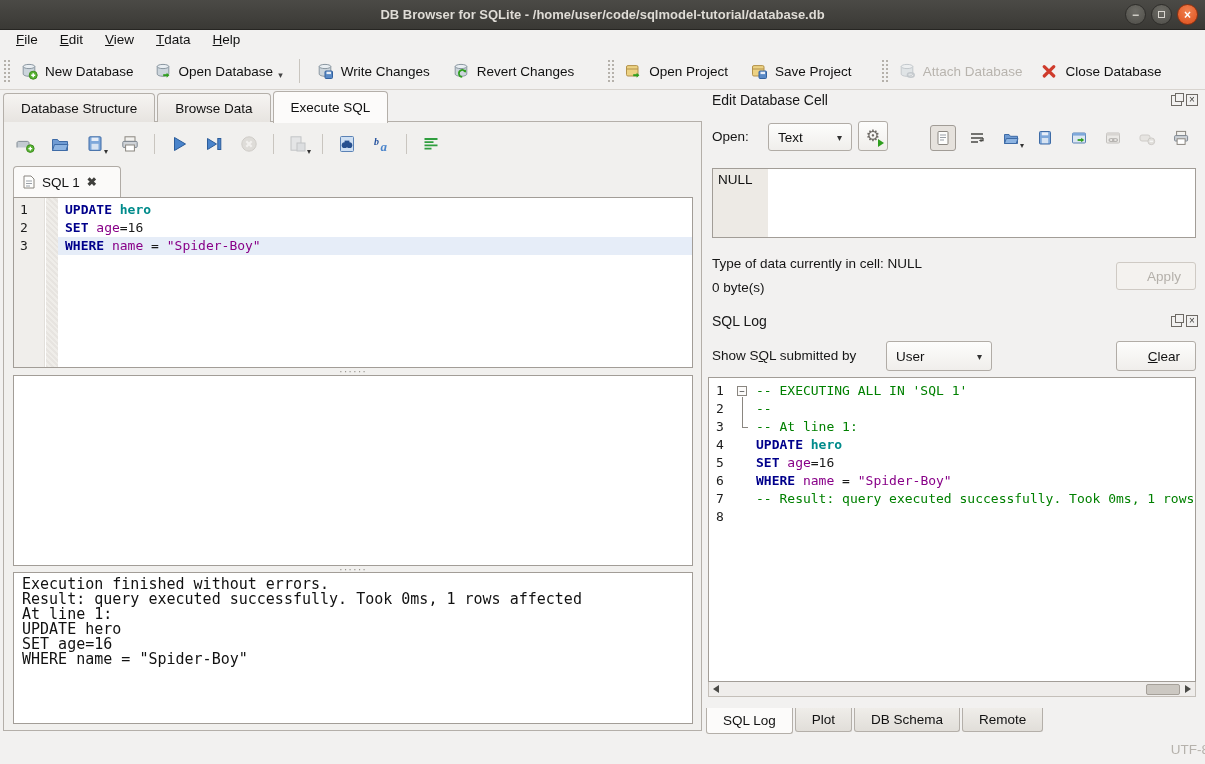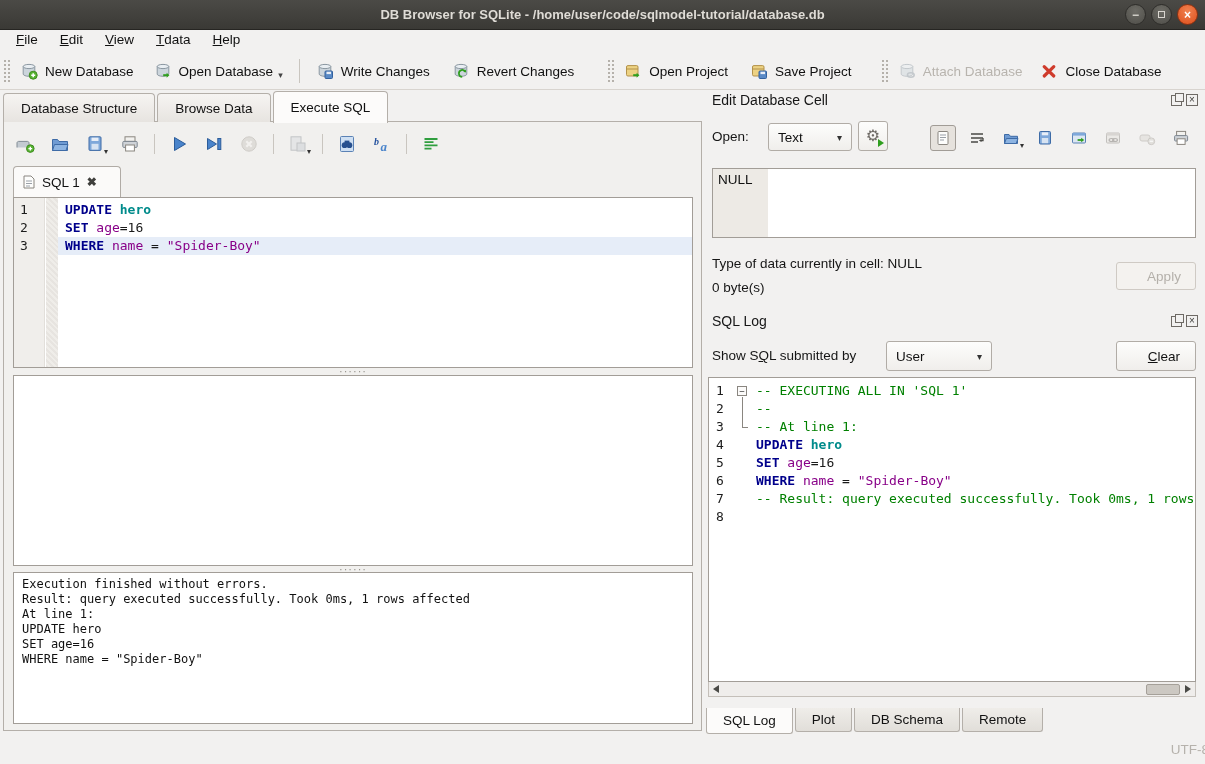--- a/index.html
+++ b/index.html
@@ -81,21 +81,21 @@
   .tk-tbl{color:var(--c-table);font-weight:bold;}
   .tk-str{color:var(--c-string);}
   .tk-cmt{color:var(--c-comment);}
   .tk-pl{color:#1a1a1a;margin-top:12px;}
 
   .splitter{position:absolute;left:9px;width:680px;height:6px;display:flex;align-items:center;justify-content:center;}
   .splitter .dots{color:#94908a;font-size:11px;letter-spacing:1px;line-height:5px;}
 
   .results{position:absolute;left:9px;top:253px;width:680px;height:191px;background:#fff;border:1px solid #a29d97;}
   .execlog{position:absolute;left:9px;top:450px;width:680px;height:152px;background:#fff;border:1px solid #a29d97;
-    padding:4px 8px;font-family:"DejaVu Sans Mono",monospace;font-size:12px;line-height:15px;color:#111;overflow:hidden;white-space:pre;}
+    padding:4px 8px;font-family:"DejaVu Sans Mono",monospace;font-size:15px;line-height:15px;color:#111;overflow:hidden;white-space:pre;}
 
   
   .dock-title{position:absolute;left:712px;font-size:14px;color:#161616;}
   .dock-btns{position:absolute;right:7px;display:flex;gap:4px;align-items:center;}
   .dock-float{width:11px;height:11px;border:1px solid #6e6a65;position:relative;}
   .dock-float::after{content:"";position:absolute;left:3px;top:-3px;width:7px;height:7px;border:1px solid #6e6a65;background:#f2f1f0;}
   .dock-close{width:12px;height:12px;border:1px solid #6e6a65;font-size:10px;line-height:10px;text-align:center;color:#3f3f3c;}
 
   .label13{font-size:13.5px;color:#161616;}
   .combo{background:linear-gradient(#fdfdfc,#f0eeeb);border:1px solid #b1aca6;border-radius:3px;

